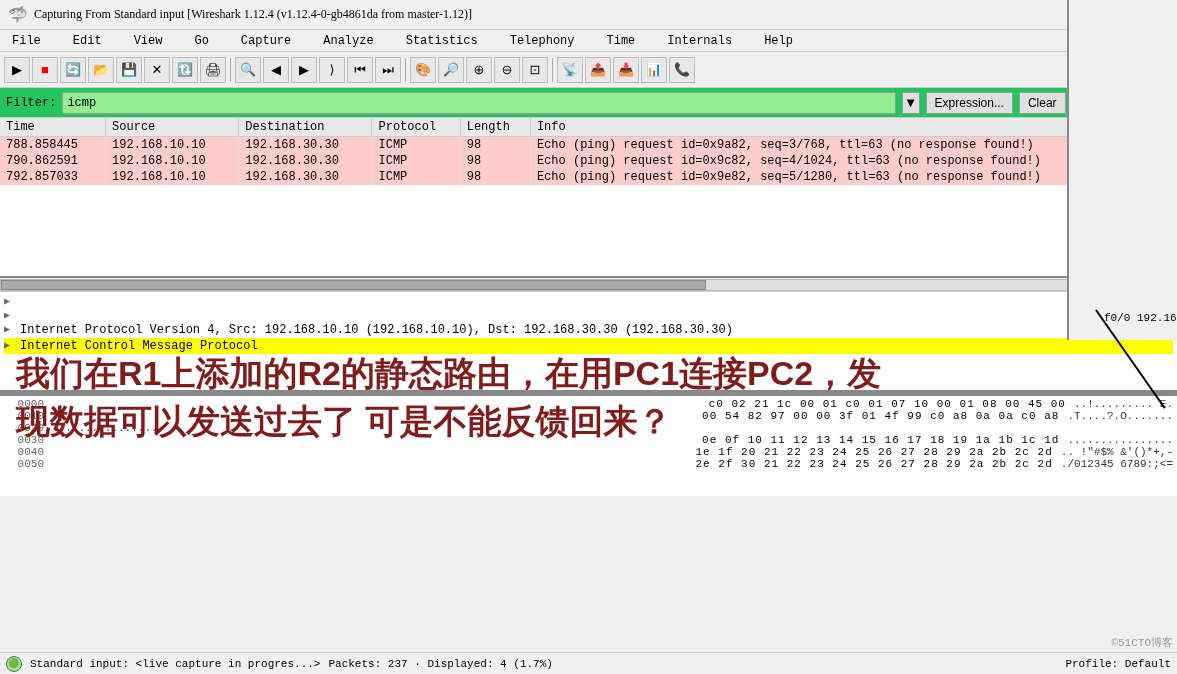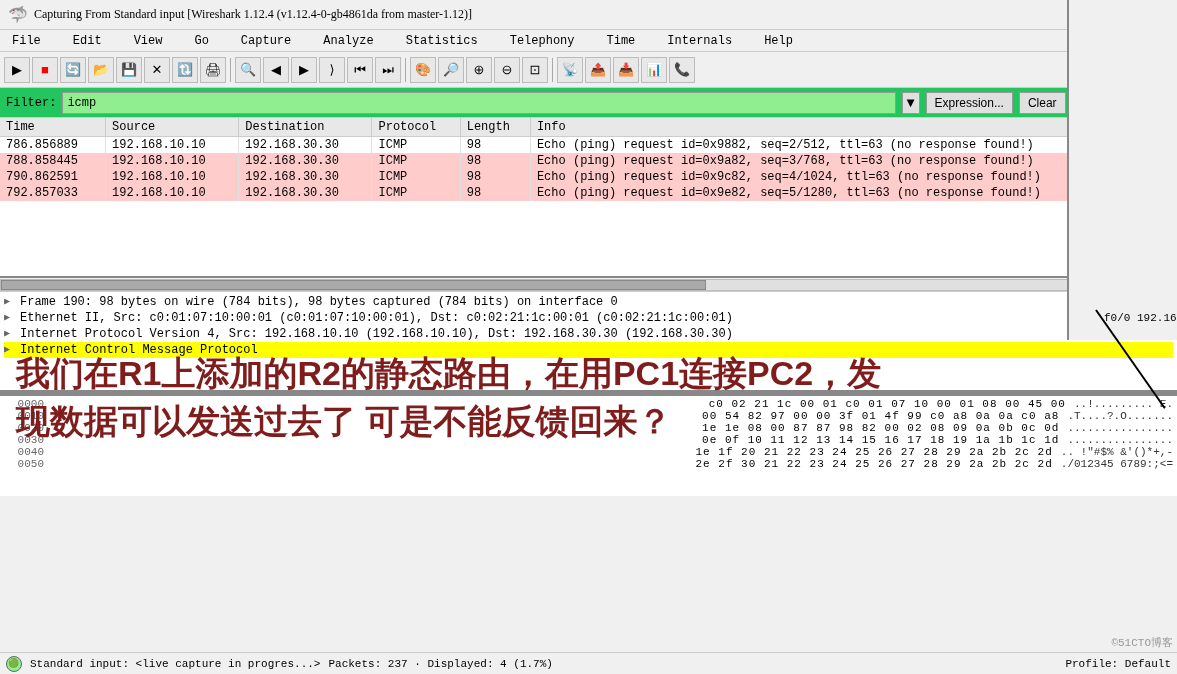--- a/index.html
+++ b/index.html
@@ -319,28 +319,20 @@
         <tr>
           <th>Time</th>
           <th>Source</th>
           <th>Destination</th>
           <th>Protocol</th>
           <th>Length</th>
           <th>Info</th>
         </tr>
       </thead>
       <tbody id="packet-tbody">
-          <tr style="background: white;">
-            <td>786.856889</td>
-            <td>192.168.10.10</td>
-            <td>192.168.30.30</td>
-            <td>ICMP</td>
-            <td>98</td>
-            <td>Echo (ping) request   id=0x9882, seq=2/512, ttl=63  (no response found!)</td>
-          </tr>
           <tr style="background: rgb(255, 204, 204);">
             <td>788.858445</td>
             <td>192.168.10.10</td>
             <td>192.168.30.30</td>
             <td>ICMP</td>
             <td>98</td>
             <td>Echo (ping) request   id=0x9a82, seq=3/768, ttl=63  (no response found!)</td>
           </tr>
           <tr style="background: rgb(255, 204, 204);">
             <td>790.862591</td>
@@ -364,25 +356,23 @@
 
   <div id="hscroll-area">
     <div id="hscroll-bar">
       <div id="hscroll-thumb"></div>
     </div>
   </div>
 
   <div id="packet-detail">
   <div class="detail-row">
         <span class="expand-icon">▶</span>
-        <span>Frame 190: 98 bytes on wire (784 bits), 98 bytes captured (784 bits) on interface 0</span>
       </div>
       <div class="detail-row">
         <span class="expand-icon">▶</span>
-        <span>Ethernet II, Src: c0:01:07:10:00:01 (c0:01:07:10:00:01), Dst: c0:02:21:1c:00:01 (c0:02:21:1c:00:01)</span>
       </div>
       <div class="detail-row">
         <span class="expand-icon">▶</span>
         <span>Internet Protocol Version 4, Src: 192.168.10.10 (192.168.10.10), Dst: 192.168.30.30 (192.168.30.30)</span>
       </div>
       <div class="detail-row detail-highlighted">
         <span class="expand-icon">▶</span>
         <span>Internet Control Message Protocol</span>
       </div>
     </div>
@@ -401,21 +391,20 @@
         <span class="hex-bytes">c0 02 21 1c 00 01 c0 01  07 10 00 01 08 00 45 00</span>
         <span class="hex-ascii">..!......... E.</span>
       </div>
       <div class="hex-row">
         <span class="hex-offset">0010</span>
         <span class="hex-bytes">00 54 82 97 00 00 3f 01  4f 99 c0 a8 0a 0a c0 a8</span>
         <span class="hex-ascii">.T....?.O.......</span>
       </div>
       <div class="hex-row">
         <span class="hex-offset">0020</span>
-        <span class="hex-bytes">1e 1e 08 00 87 87 98 82  00 02 08 09 0a 0b 0c 0d</span>
         <span class="hex-ascii">................</span>
       </div>
       <div class="hex-row">
         <span class="hex-offset">0030</span>
         <span class="hex-bytes">0e 0f 10 11 12 13 14 15  16 17 18 19 1a 1b 1c 1d</span>
         <span class="hex-ascii">................</span>
       </div>
       <div class="hex-row">
         <span class="hex-offset">0040</span>
         <span class="hex-bytes">1e 1f 20 21 22 23 24 25  26 27 28 29 2a 2b 2c 2d</span>

